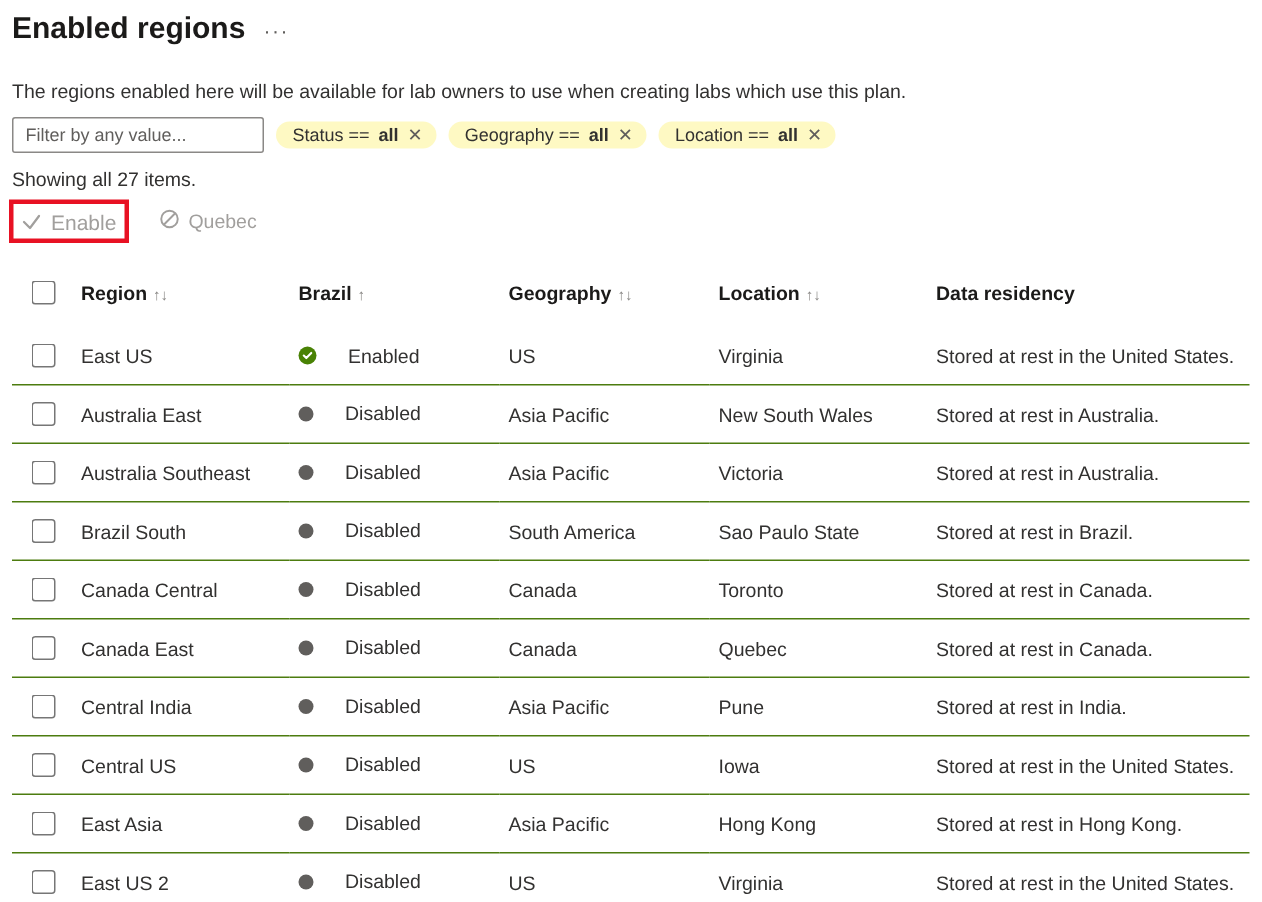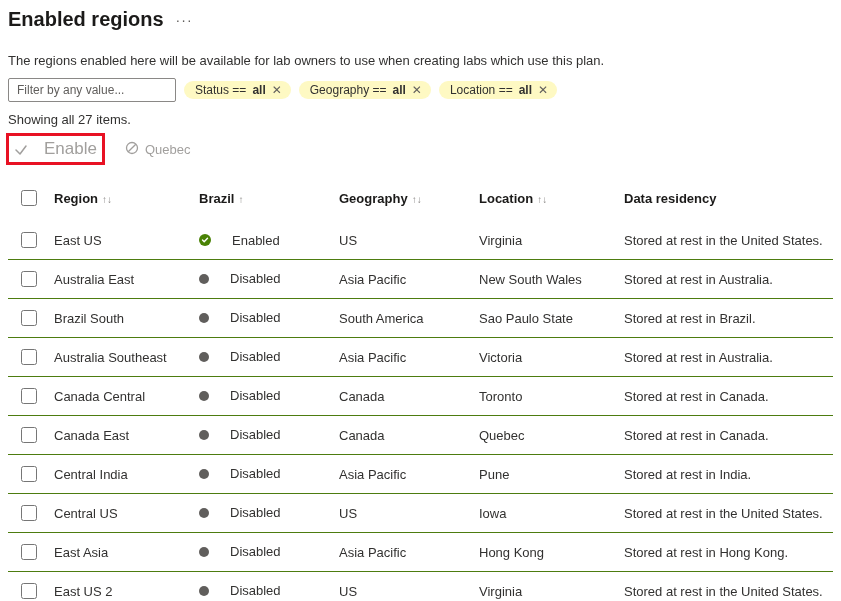--- a/index.html
+++ b/index.html
@@ -66,23 +66,23 @@
     margin-bottom: 8px;
   }
   .toolbar {
     display: flex;
     gap: 16px;
     margin-bottom: 16px;
   }
   .btn-enable {
     display: inline-flex;
     align-items: center;
-    gap: 16px;
+    gap: 6px;
     color: #a19f9d;
-    font-size: 17px;
+    font-size: 14px;
     padding: 4px 6px;
     cursor: default;
   }
   .btn-enable .chk { width:14px;height:14px; display:inline-block;}
   .btn-enable svg { stroke: #a19f9d; }
   .btn-disable {
     display: inline-flex;
     align-items: center;
     gap: 6px;
     color: #a19f9d;
@@ -236,42 +236,42 @@
           <td><span class="status-pill">
               <span class="status-dot"></span>
               <span>Disabled</span>
             </span></td>
           <td>Asia Pacific</td>
           <td>New South Wales</td>
           <td>Stored at rest in Australia.</td>
         </tr>
         <tr>
           <td class="cb-cell"><input type="checkbox" class="row-cb" style=""></td>
+          <td>Australia Southeast</td>
+          <td><span class="status-pill">
+              <span class="status-dot"></span>
+              <span>Disabled</span>
+            </span></td>
+          <td>Asia Pacific</td>
+          <td>Victoria</td>
+          <td>Stored at rest in Australia.</td>
+        </tr>
+        <tr>
+          <td class="cb-cell"><input type="checkbox" class="row-cb" style=""></td>
           <td>Brazil South</td>
           <td><span class="status-pill">
               <span class="status-dot"></span>
               <span>Disabled</span>
             </span></td>
           <td>South America</td>
           <td>Sao Paulo State</td>
           <td>Stored at rest in Brazil.</td>
         </tr>
         <tr>
           <td class="cb-cell"><input type="checkbox" class="row-cb" style=""></td>
-          <td>Australia Southeast</td>
-          <td><span class="status-pill">
-              <span class="status-dot"></span>
-              <span>Disabled</span>
-            </span></td>
-          <td>Asia Pacific</td>
-          <td>Victoria</td>
-          <td>Stored at rest in Australia.</td>
-        </tr>
-        <tr>
-          <td class="cb-cell"><input type="checkbox" class="row-cb" style=""></td>
           <td>Canada Central</td>
           <td><span class="status-pill">
               <span class="status-dot"></span>
               <span>Disabled</span>
             </span></td>
           <td>Canada</td>
           <td>Toronto</td>
           <td>Stored at rest in Canada.</td>
         </tr>
         <tr>

